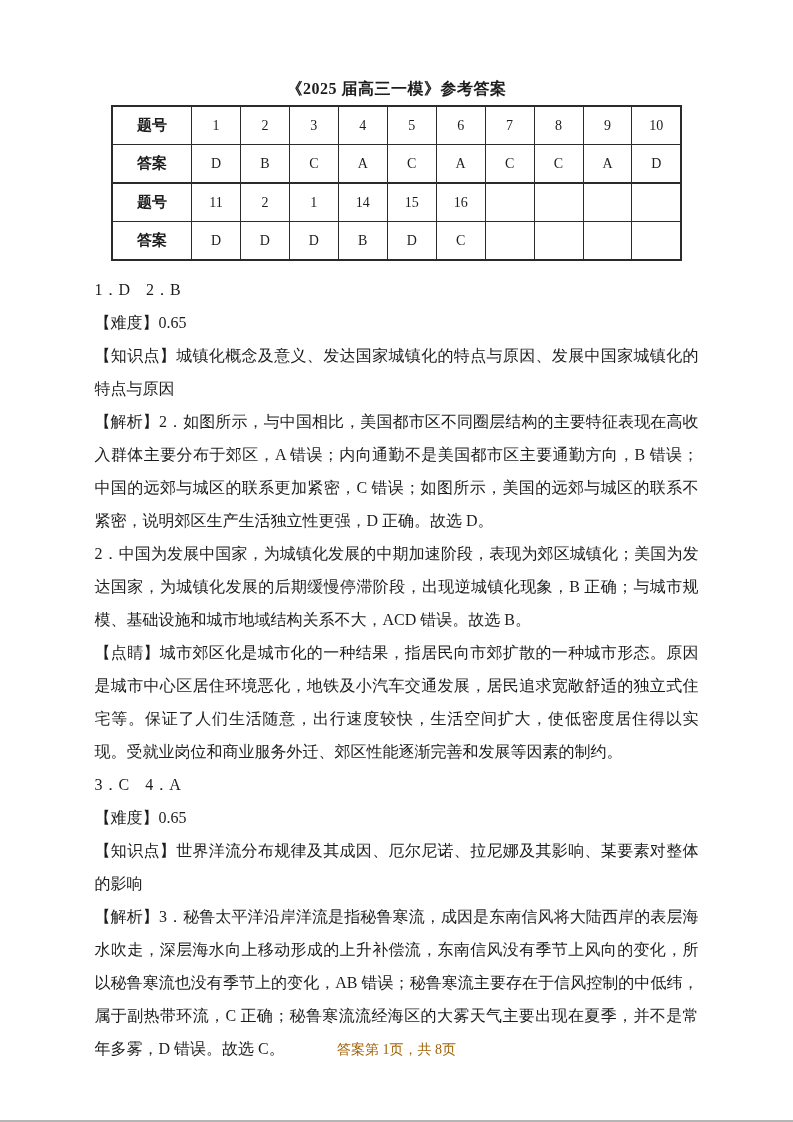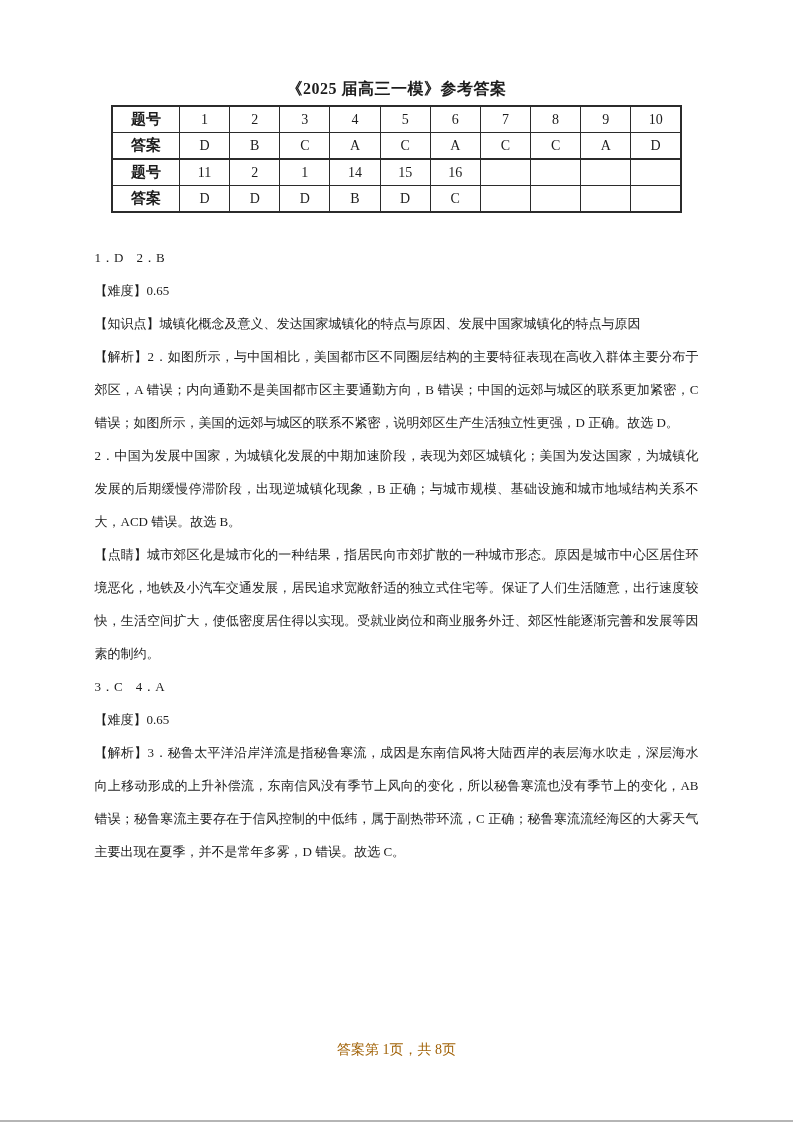--- a/index.html
+++ b/index.html
@@ -30,38 +30,38 @@
   table.answer-table {
     width: 571px;
     margin: 6px auto 0 auto;
     border-collapse: collapse;
     table-layout: fixed;
     border: 2px solid #2b2b2b;
   }
   table.answer-table td {
     border: 1px solid #2b2b2b;
     height: 21px;
-    padding: 2px;
+    padding: 8px;
     text-align: center;
     vertical-align: middle;
     font-size: 14px;
     line-height: 21px;
   }
   table.answer-table tr.thick-top td {
     border-top-width: 2px;
   }
   table.answer-table td.row-label {
     width: 62px;
     font-weight: bold;
     font-size: 15px;
   }
   .content {
     width: 604px;
-    margin: 28px auto 0 auto;
-    font-size: 13px;
+    margin: 12px auto 0 auto;
+    font-size: 16px;
     line-height: 33px;
     text-align: justify;
   }
   .content p {
     margin: 0;
     padding: 0;
     white-space: pre-wrap;
   }
   .page-footer {
     position: absolute;
@@ -140,18 +140,19 @@
 
   <div class="content">
     <p>1．D    2．B</p>
     <p>【难度】0.65</p>
     <p>【知识点】城镇化概念及意义、发达国家城镇化的特点与原因、发展中国家城镇化的特点与原因</p>
     <p>【解析】2．如图所示，与中国相比，美国都市区不同圈层结构的主要特征表现在高收入群体主要分布于郊区，A 错误；内向通勤不是美国都市区主要通勤方向，B 错误；中国的远郊与城区的联系更加紧密，C 错误；如图所示，美国的远郊与城区的联系不紧密，说明郊区生产生活独立性更强，D 正确。故选 D。</p>
     <p>2．中国为发展中国家，为城镇化发展的中期加速阶段，表现为郊区城镇化；美国为发达国家，为城镇化发展的后期缓慢停滞阶段，出现逆城镇化现象，B 正确；与城市规模、基础设施和城市地域结构关系不大，ACD 错误。故选 B。</p>
     <p>【点睛】城市郊区化是城市化的一种结果，指居民向市郊扩散的一种城市形态。原因是城市中心区居住环境恶化，地铁及小汽车交通发展，居民追求宽敞舒适的独立式住宅等。保证了人们生活随意，出行速度较快，生活空间扩大，使低密度居住得以实现。受就业岗位和商业服务外迁、郊区性能逐渐完善和发展等因素的制约。</p>
     <p>3．C    4．A</p>
     <p>【难度】0.65</p>
+    <p>【知识点】世界洋流分布规律及其成因、厄尔尼诺、拉尼娜及其影响、某要素对整体的影响</p>
     <p>【解析】3．秘鲁太平洋沿岸洋流是指秘鲁寒流，成因是东南信风将大陆西岸的表层海水吹走，深层海水向上移动形成的上升补偿流，东南信风没有季节上风向的变化，所以秘鲁寒流也没有季节上的变化，AB 错误；秘鲁寒流主要存在于信风控制的中低纬，属于副热带环流，C 正确；秘鲁寒流流经海区的大雾天气主要出现在夏季，并不是常年多雾，D 错误。故选 C。</p>
   </div>
 
   <div class="page-footer">答案第 1页，共 8页</div>
 
 </div>
 
 </body></html>

